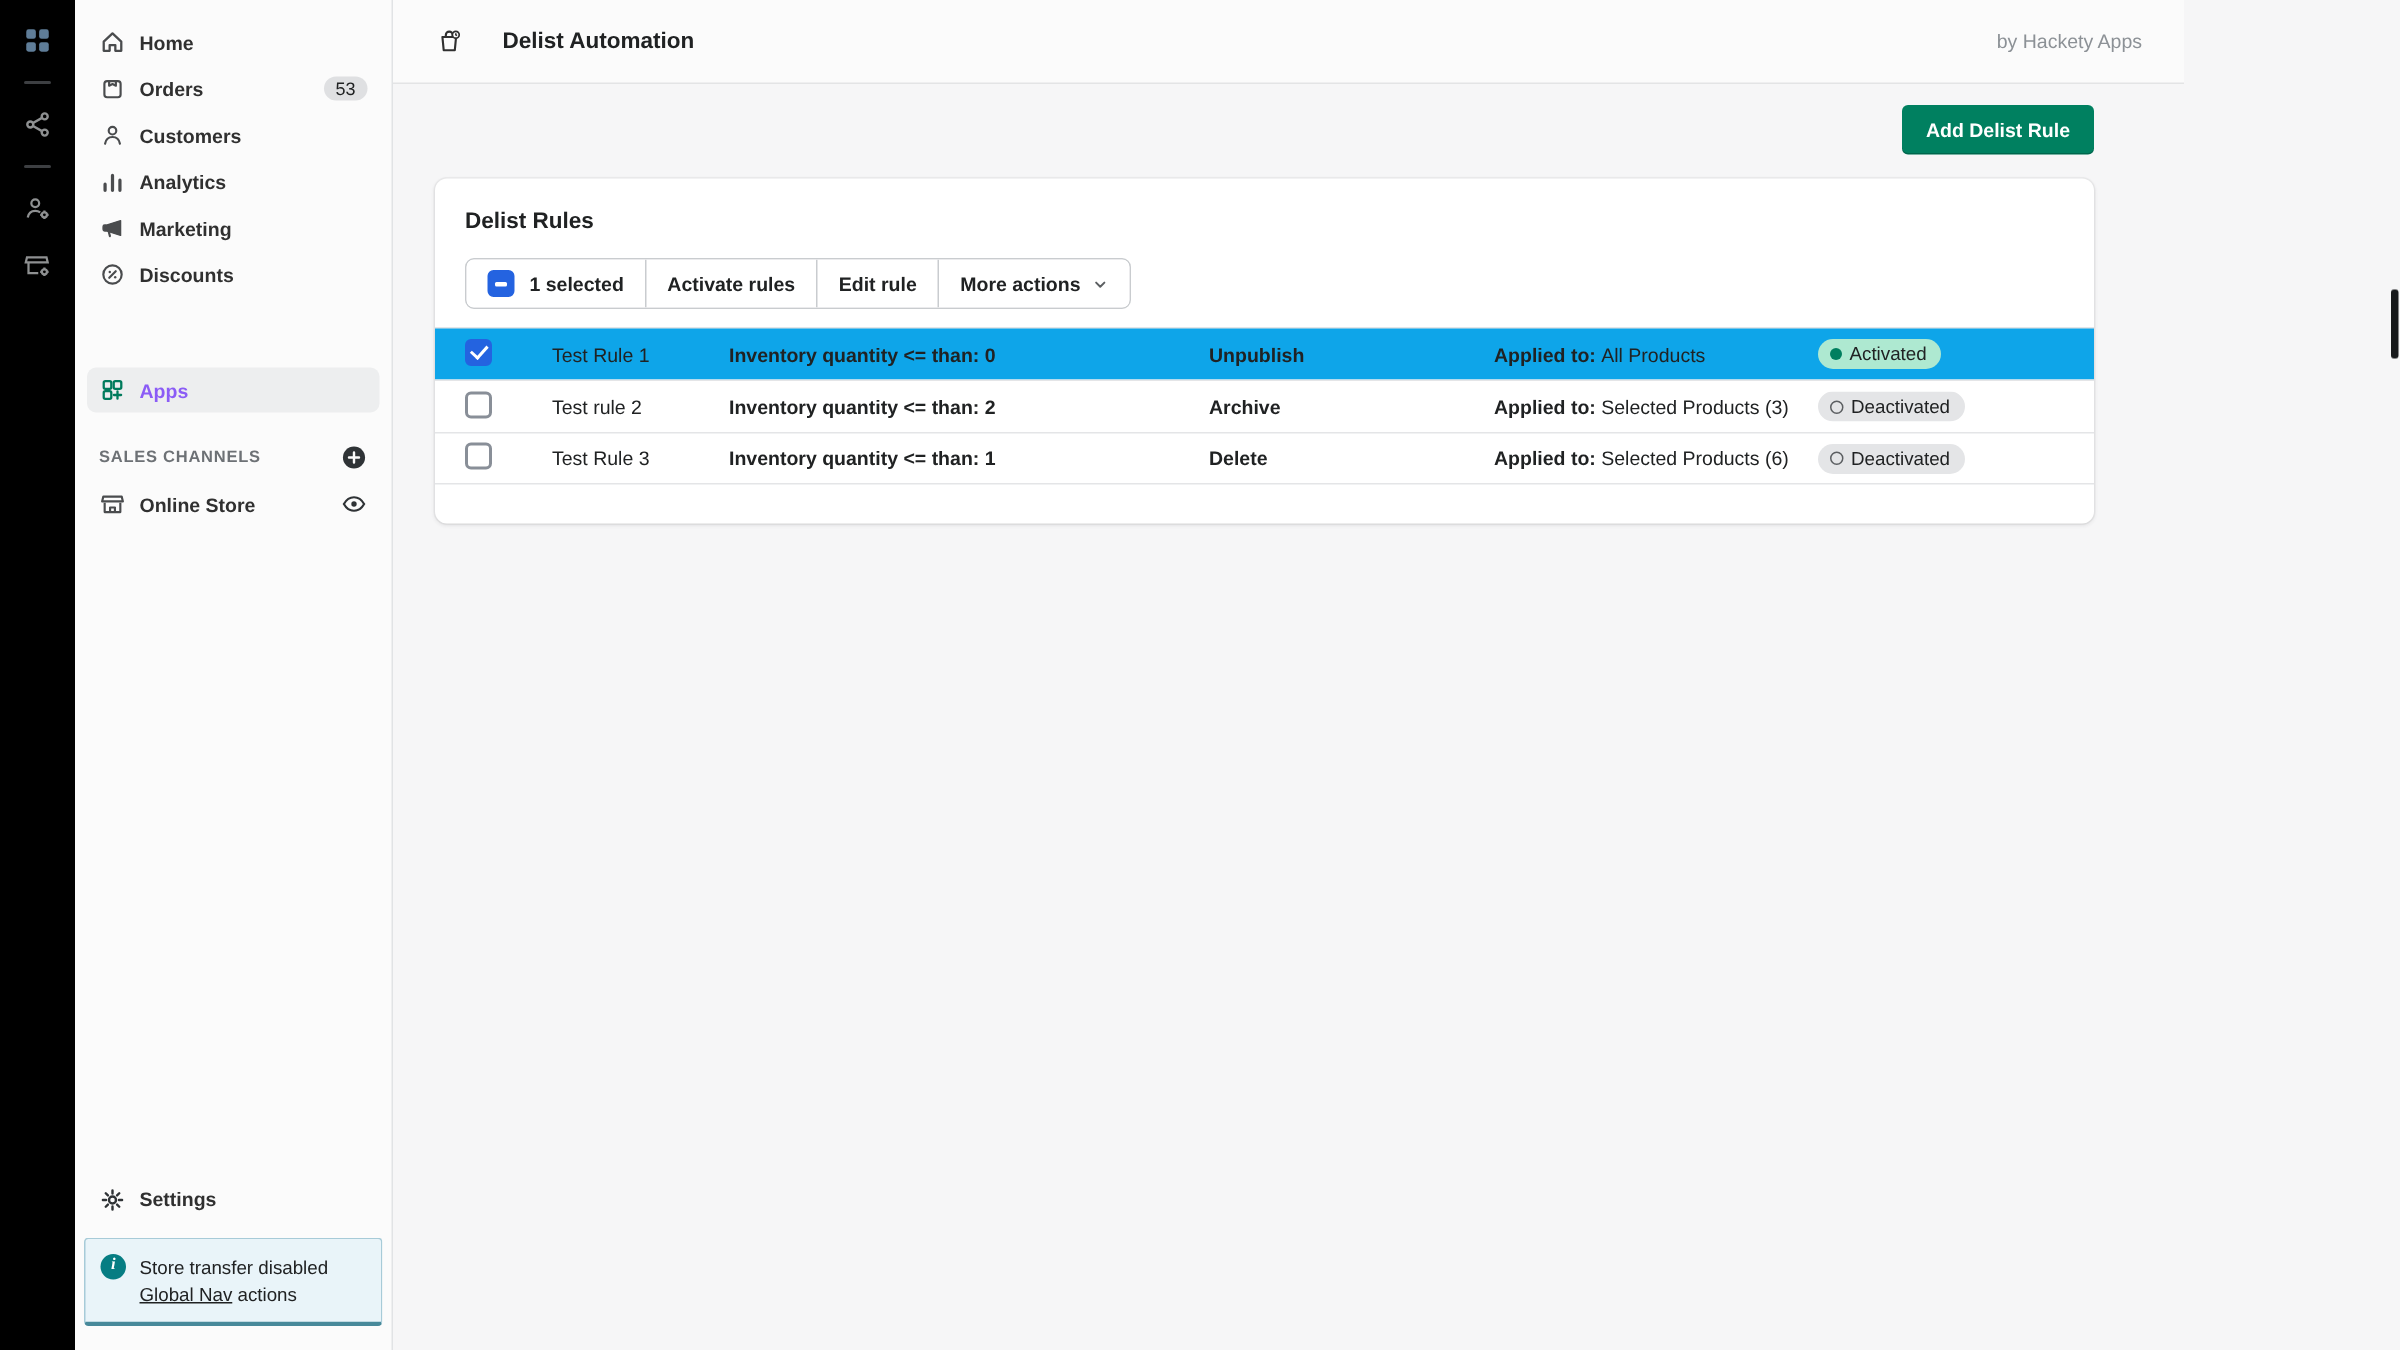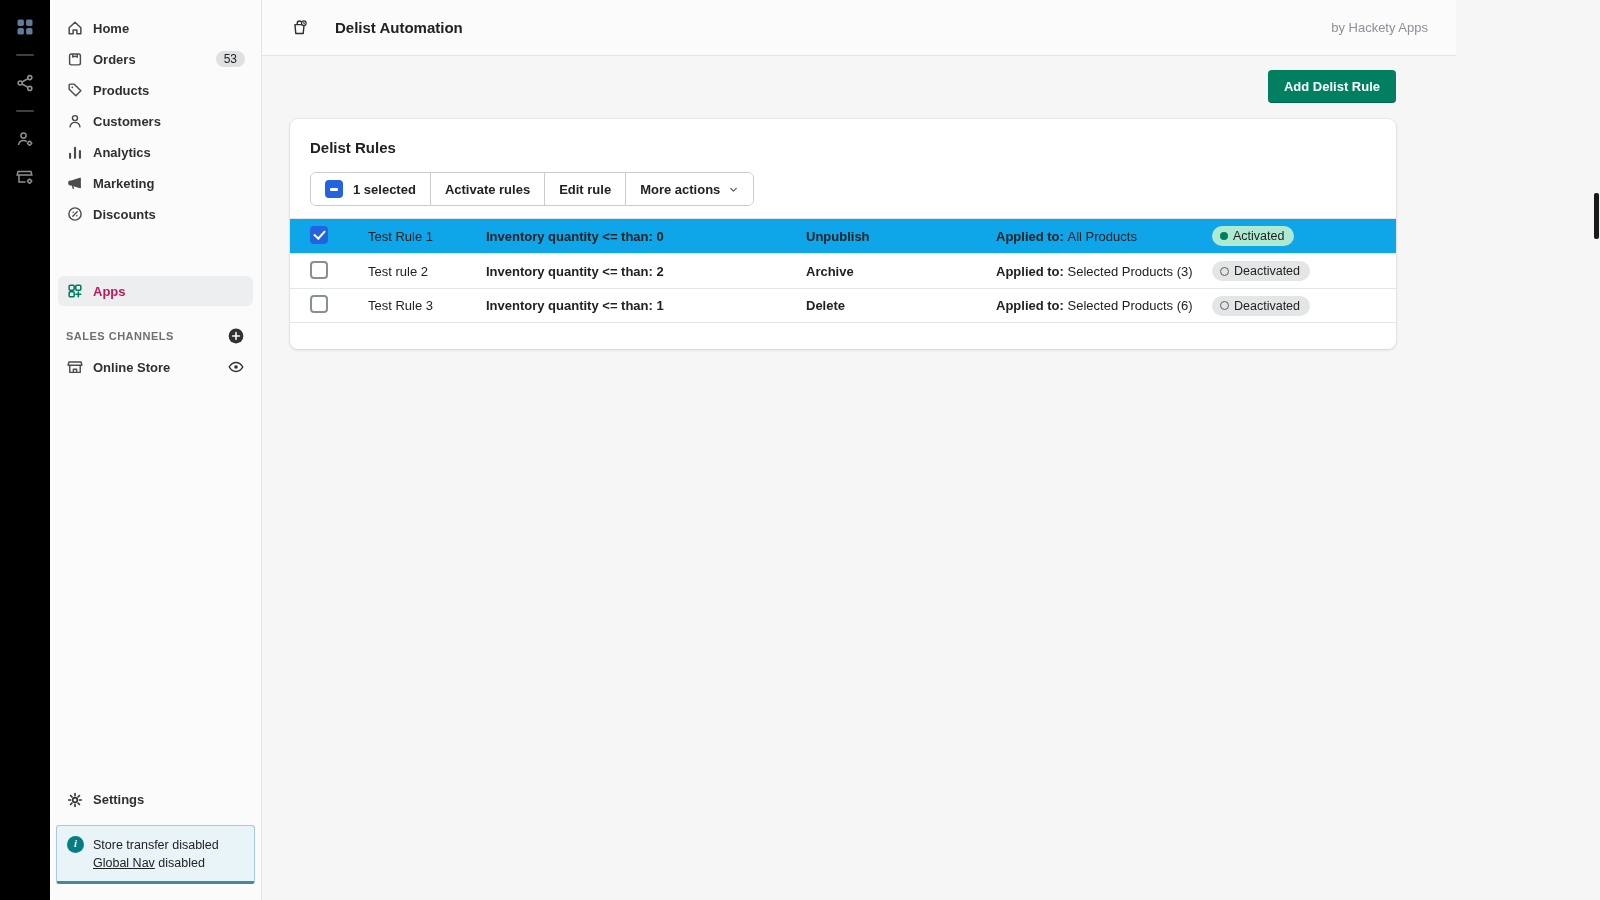--- a/index.html
+++ b/index.html
@@ -15,21 +15,21 @@
           align-items:center; padding-top:16px; gap:16px; }
   .rail .ric { width:22px; height:22px; display:flex; align-items:center; justify-content:center; cursor:pointer; }
   .rail-divider { width:18px; height:2px; background:#3d3f42; border-radius:1px; }
 
   
   .sidebar { width:212px; flex:0 0 212px; background:#fbfbfb; border-right:1px solid #e1e3e5;
              display:flex; flex-direction:column; padding-top:12px; position:relative; }
   .nav-item { display:flex; align-items:center; gap:9px; height:30px; margin:1px 8px;
               padding:0 8px; border-radius:6px; cursor:pointer; font-weight:600; color:#303030; font-size:13px; }
   .nav-item .icon { width:18px; height:18px; display:flex; align-items:center; justify-content:center; }
-  .nav-item.active { background:#edeeef; color:#be185d;margin-top:47px; }
+  .nav-item.active { background:#edeeef; color:#8b5cf6;margin-top:47px; }
   .count-badge { margin-left:auto; background:#dfe0e2; color:#202223; font-size:12px; font-weight:500;
                  border-radius:10px; padding:1px 8px; }
   .channels-header { display:flex; align-items:center; justify-content:space-between;
                      margin:20px 16px 6px 16px; }
   .channels-header .lbl { font-size:11px; font-weight:700; letter-spacing:.5px; color:#6d7175; }
   .channels-header .plus { width:18px; height:18px; cursor:pointer; display:flex; }
   .nav-item .trail { margin-left:auto; display:flex; cursor:pointer; }
   .sidebar-bottom { margin-top:auto; }
   .notice { margin:10px 6px 16px 6px; background:#e9f4f9; border:1px solid #a7cbd8;
             border-bottom:3px solid #47899a; border-radius:3px; padding:10px 10px 9px 10px;
@@ -154,29 +154,20 @@
           <svg width="18" height="18" viewBox="0 0 20 20" fill="none" stroke="#4a4c4e" stroke-width="1.6" stroke-linejoin="round">
               <rect x="4" y="4.5" width="12" height="12" rx="2"></rect>
               <path d="M7.5 4.5v3.4l2.5-1.2 2.5 1.2V4.5"></path>
             </svg>
         </span>
         <span>Orders</span>
         <span class="count-badge">53</span>
       </div>
       <div class="nav-item">
         <span class="icon">
-          <svg width="18" height="18" viewBox="0 0 20 20" fill="none" stroke="#4a4c4e" stroke-width="1.6" stroke-linejoin="round">
-              <path d="M3.5 4.5a1 1 0 0 1 1-1h4.6l7.4 7.4-5.6 5.6-7.4-7.4z"></path>
-              <circle cx="7" cy="7" r="1" fill="#4a4c4e" stroke="none"></circle>
-            </svg>
-        </span>
-        <span>Products</span>
-      </div>
-      <div class="nav-item">
-        <span class="icon">
           <svg width="18" height="18" viewBox="0 0 20 20" fill="none" stroke="#4a4c4e" stroke-width="1.6" stroke-linecap="round">
               <circle cx="10" cy="6.8" r="2.8"></circle>
               <path d="M4.5 16.5c.6-3.6 3-5 5.5-5s4.9 1.4 5.5 5"></path>
             </svg>
         </span>
         <span>Customers</span>
       </div>
       <div class="nav-item">
         <span class="icon">
           <svg width="18" height="18" viewBox="0 0 20 20" fill="none" stroke="#4a4c4e" stroke-width="2.4" stroke-linecap="round">
@@ -253,21 +244,21 @@
               <path d="M10 2.9v2.3M10 14.8v2.3M2.9 10h2.3M14.8 10h2.3M5 5l1.6 1.6M13.4 13.4 15 15M15 5l-1.6 1.6M6.6 13.4 5 15"></path>
             </svg>
         </span>
         <span>Settings</span>
       </div>
 
       <div class="notice">
         <span class="info-dot">i</span>
         <span>
           <span>Store transfer disabled</span><br>
-          <a href="#">Global Nav</a><span> disabled</span>
+          <a href="#">Global Nav</a><span> actions</span>
         </span>
       </div>
     </div>
   </aside>
 
   <main class="main">
     <header class="topbar">
       <span>
         <svg width="19" height="19" viewBox="0 0 20 20" fill="none" stroke="#303030" stroke-width="1.5" stroke-linejoin="round">
             <path d="M5.2 7h9.6l-.9 9.3H6.1z"></path>

